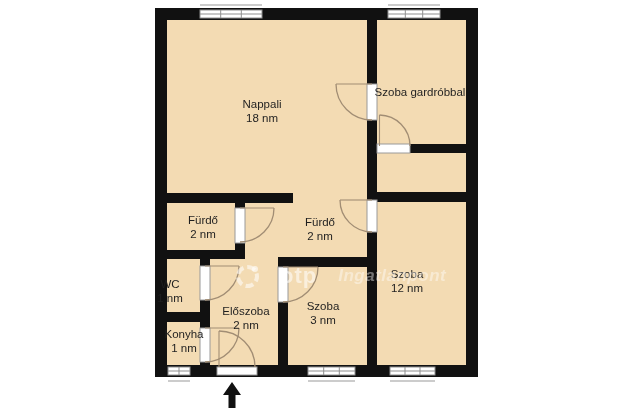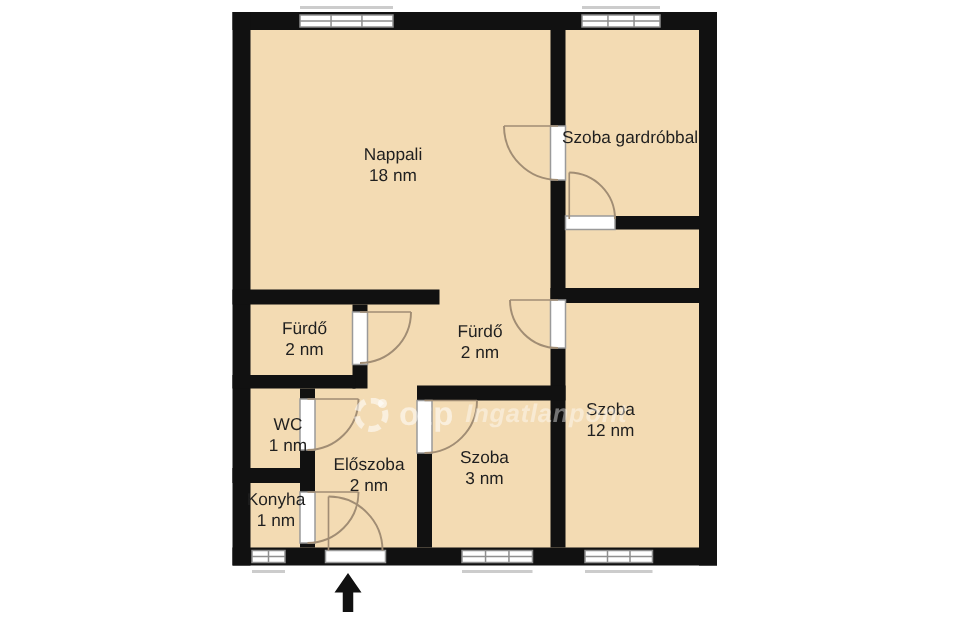--- a/index.html
+++ b/index.html
@@ -18,21 +18,21 @@
   .sill{stroke:#cccccc;stroke-width:2;fill:none;}
   .arrow{fill:var(--wall,#111111);}
   .room-label{
     position:absolute;transform:translate(-50%,-50%);
     text-align:center;color:#1f1f1f;font-size:11.5px;line-height:13.5px;
     white-space:nowrap;pointer-events:none;
   }
   .room-label .rn,.room-label .ra{display:block;}
   .watermark{
     position:absolute;left:236px;top:261px;height:30px;
-    display:flex;align-items:center;gap:7px;pointer-events:none;
+    display:flex;align-items:center;gap:21px;pointer-events:none;
   }
   .wm-logo{
     position:relative;width:15px;height:15px;border-radius:50%;
     border:4px dashed rgba(255,255,255,0.55);box-sizing:content-box;
   }
   .wm-logo::after{
     content:"";position:absolute;right:-3px;top:-3px;width:6px;height:6px;
     border-radius:50%;background:rgba(255,255,255,0.6);
   }
   .wm-otp{
@@ -162,21 +162,21 @@
     <span class="rn">Szoba gardróbbal</span>
   </div>
   <div class="room-label" style="left:203px;top:227px">
     <span class="rn">Fürdő</span>
     <span class="ra">2 nm</span>
   </div>
   <div class="room-label" style="left:320px;top:229px">
     <span class="rn">Fürdő</span>
     <span class="ra">2 nm</span>
   </div>
-  <div class="room-label" style="left:192px;top:291px">
+  <div class="room-label" style="left:170px;top:291px">
     <span class="rn">WC</span>
     <span class="ra">1 nm</span>
   </div>
   <div class="room-label" style="left:407px;top:281px">
     <span class="rn">Szoba</span>
     <span class="ra">12 nm</span>
   </div>
   <div class="room-label" style="left:246px;top:318px">
     <span class="rn">Előszoba</span>
     <span class="ra">2 nm</span>

